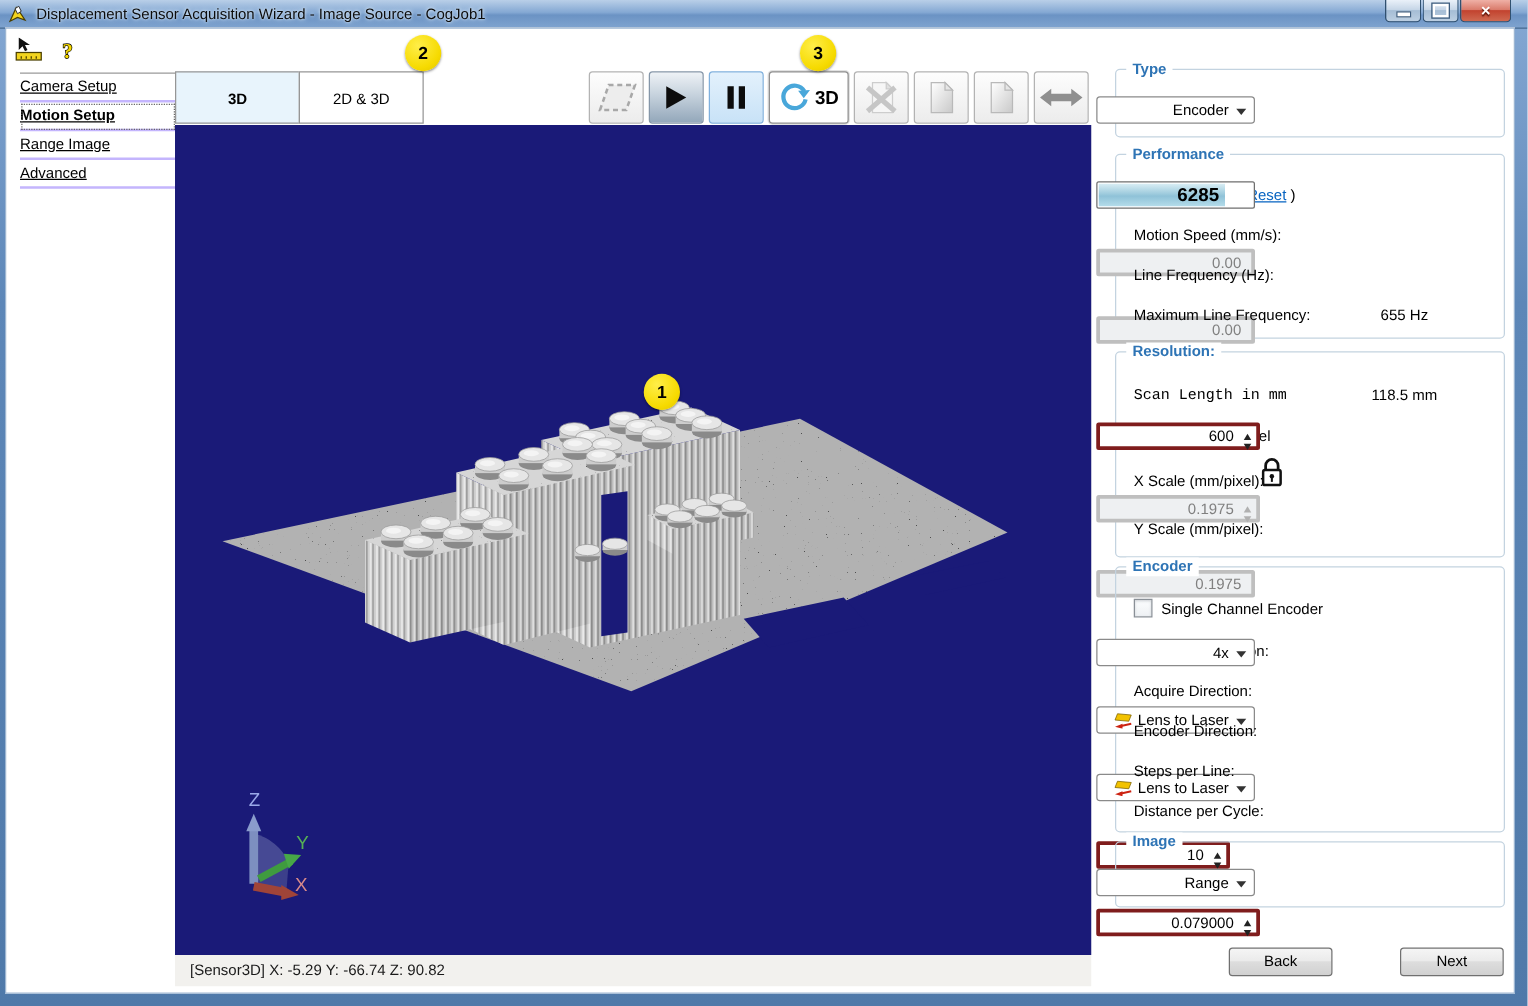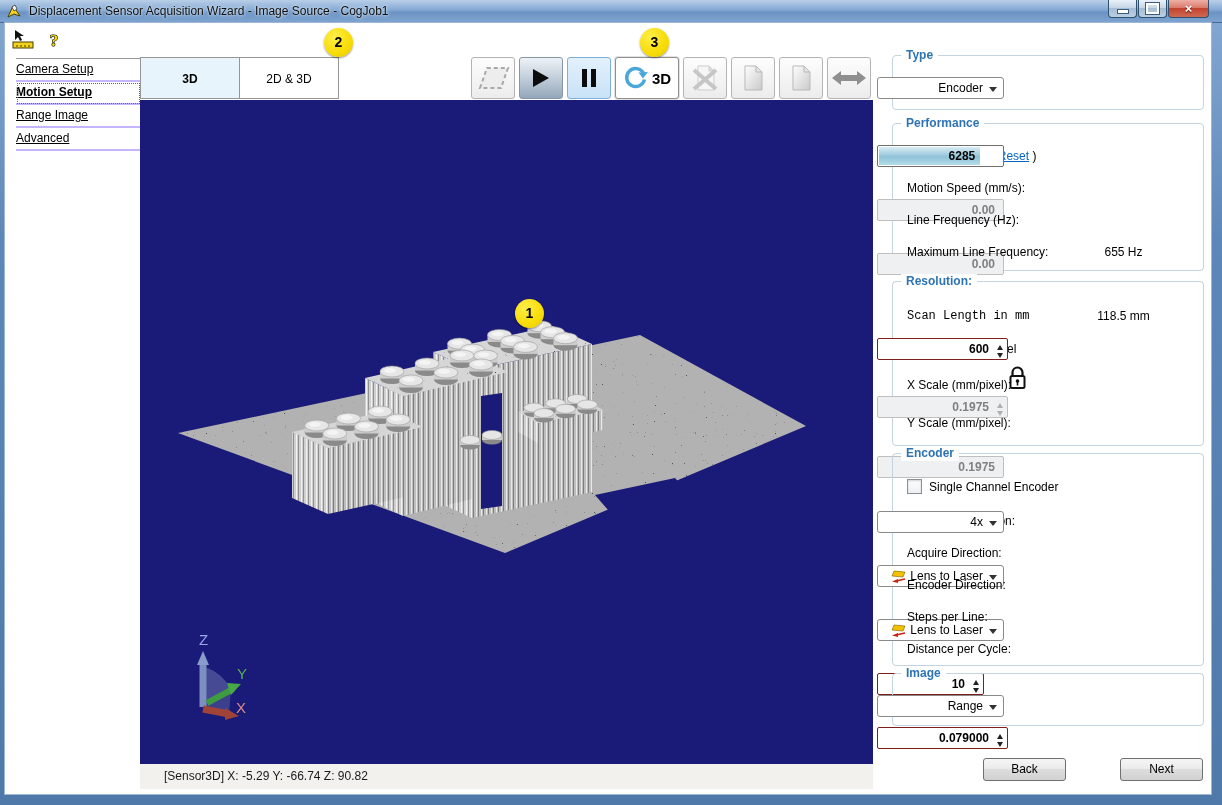--- a/index.html
+++ b/index.html
@@ -41,52 +41,52 @@
   .toolbar{position:absolute;left:467px;top:35px;display:flex;gap:4px;}
   .tbtn{width:44px;height:42px;border:1px solid #b3b3b3;border-radius:3px;box-sizing:border-box;
     background:linear-gradient(#fdfdfd,#ececec);display:flex;align-items:center;justify-content:center;cursor:pointer;}
   .tbtn.play{background:linear-gradient(#eef2f6,#c6d2dd 45%,#93a7ba);border-color:#8596a8;}
   .tbtn.pause{background:linear-gradient(#e3f1fc,#c8e2f7);border-color:#7fb0dd;}
   .tbtn.r3d{width:64px;background:#fff;border-color:#8f8f8f;gap:3px;box-shadow:0 0 0 1px #e2e2e2;}
   .r3d-label{font-weight:bold;font-size:15px;}
   
   .viewport{position:absolute;left:136px;top:78px;width:733px;height:664px;background:#1a1a78;cursor:crosshair;}
   .vstatus{position:absolute;left:136px;top:742px;width:733px;height:25px;background:#f2f1ee;
-    line-height:25px;padding-left:24px;box-sizing:border-box;color:#1a1a1a;}
+    line-height:25px;padding-left:12px;box-sizing:border-box;color:#1a1a1a;}
   
   .badge{position:absolute;width:29px;height:29px;border-radius:50%;z-index:30;
     background:radial-gradient(circle at 36% 30%,#ffee49,#f6da00 65%,#ddc200);
     box-shadow:0 1px 2px rgba(0,0,0,.45);color:#000;font-weight:bold;font-size:14px;
     text-align:center;line-height:29px;}
   
   .grp{position:absolute;left:888px;width:312px;border:1px solid #c3d3e0;border-radius:4px;box-sizing:border-box;}
   .grp-title{position:absolute;top:-8px;left:8px;background:#fff;padding:0 5px;
     color:#2e74b5;font-weight:bold;line-height:15px;white-space:nowrap;}
   .rlabel{position:absolute;left:14px;white-space:nowrap;color:#000;}
   .ctrl{position:absolute;right:16px;width:127px;height:22px;box-sizing:border-box;}
   .combo{border:1px solid #8a8a8a;border-radius:3px;background:#fff;display:flex;align-items:center;
     justify-content:flex-end;padding-right:20px;cursor:pointer;position:relative;}
   .combo .val{white-space:nowrap;}
   .dd{position:absolute;right:6px;top:9px;width:0;height:0;
     border:4px solid transparent;border-top:5px solid #333;}
   .combo .dir-ic{margin-right:3px;}
-  .field{border:1px solid #7f1d1d;border-radius:2px;background:#fff;display:flex;align-items:center;
-    justify-content:flex-end;padding-right:18px;position:relative;font-weight:bold;}
+  .field{border:3px solid #7f1d1d;border-radius:2px;background:#fff;display:flex;align-items:center;
+    justify-content:flex-end;padding-right:18px;position:relative;}
   .field.nospin{padding-right:8px;}
   .field.dis{background:#eef0f2;border-color:#bfbfbf;color:#808080;}
   .spin{position:absolute;right:4px;top:3px;display:flex;flex-direction:column;gap:3px;align-items:center;}
   .sp-up{width:0;height:0;border:3.5px solid transparent;border-bottom:5px solid #222;cursor:pointer;}
   .sp-dn{width:0;height:0;border:3.5px solid transparent;border-top:5px solid #222;cursor:pointer;}
   .dis .sp-up{border-bottom-color:#b0b0b0;}
   .dis .sp-dn{border-top-color:#b0b0b0;}
   .ecfield{border:1px solid #6f6f6f;border-radius:2px;background:#fff;position:relative;}
   .ecfill{position:absolute;left:1px;top:1px;bottom:1px;width:77%;
     background:linear-gradient(#d8edf4,#9ecbdd 45%,#8fc2d8 55%,#b4dcea);
     display:flex;align-items:center;justify-content:flex-end;padding-right:5px;
-    font-weight:bold;font-size:12px;color:#000;}
+    font-weight:bold;font-size:15px;color:#000;}
   .stat-val{position:absolute;right:16px;width:127px;text-align:center;white-space:nowrap;}
   .reset-link{color:#0563c1;text-decoration:underline;cursor:pointer;}
   .cb-row{position:absolute;left:14px;display:flex;align-items:center;gap:7px;cursor:pointer;}
   .cbox{width:13px;height:13px;border:1px solid #8a9097;background:linear-gradient(#fcfdfe,#eef1f4);
     box-shadow:inset 0 1px 2px rgba(120,130,140,.35);}
   .lock{position:absolute;}
   
   .btn{position:absolute;width:83px;height:23px;border:1px solid #707070;border-radius:3px;box-sizing:border-box;
     background:linear-gradient(#f5f5f5,#ebebeb 45%,#dddddd 50%,#d1d1d1);
     text-align:center;line-height:21px;cursor:pointer;}

